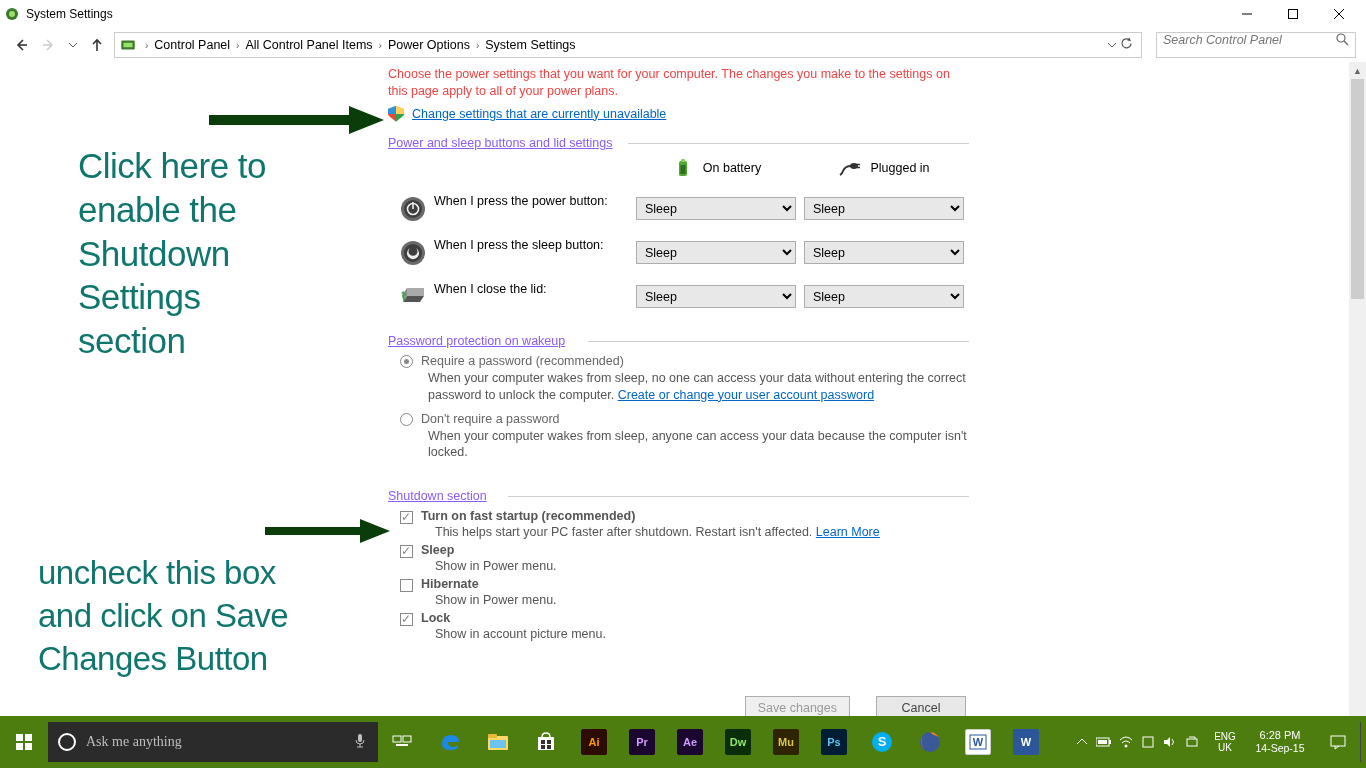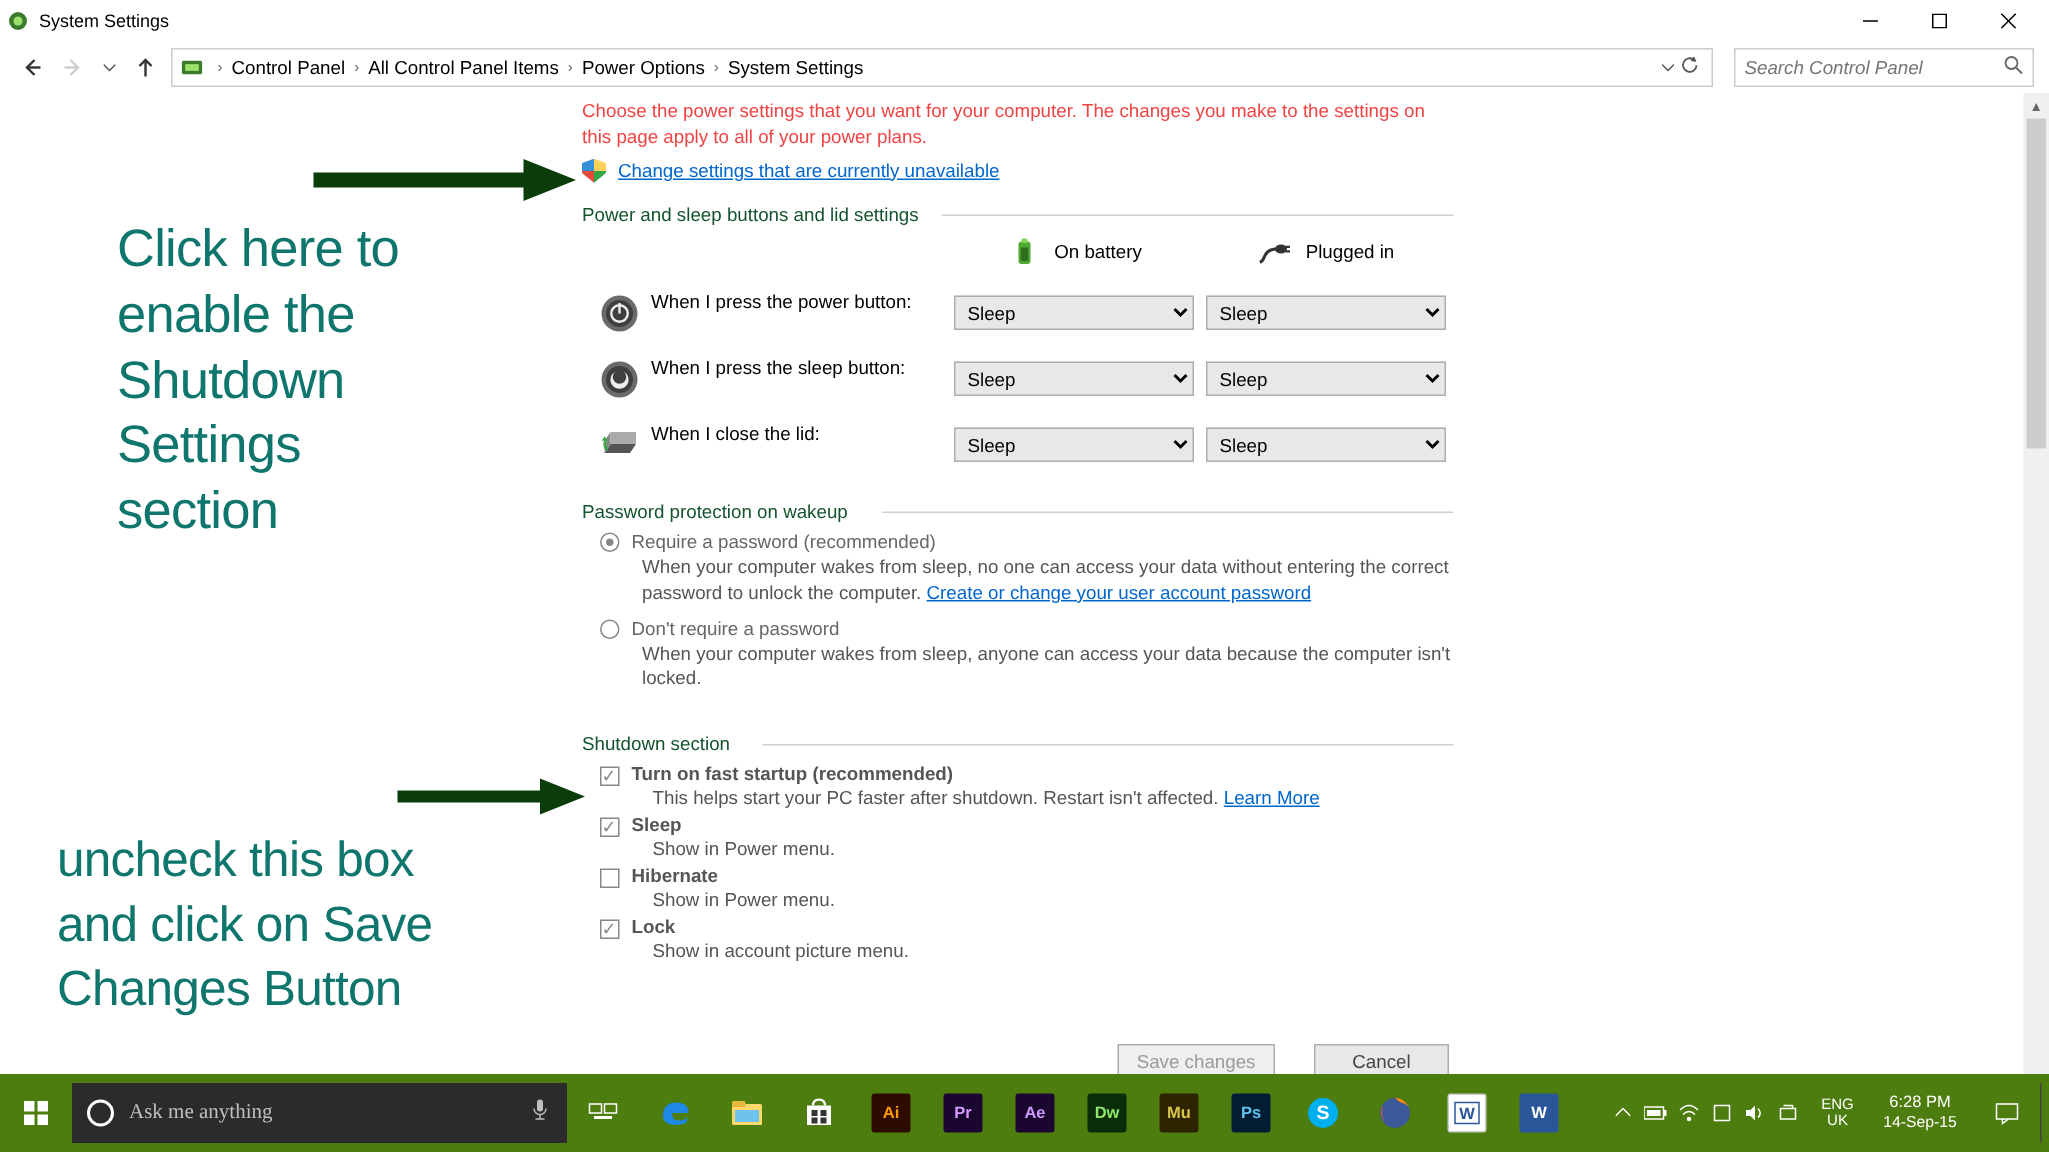--- a/index.html
+++ b/index.html
@@ -15,21 +15,21 @@
 
   
   .navbar { height:34px; display:flex; align-items:center; padding:0 10px; gap:6px; font-size:12.5px; color:#333; }
   .navbtn { width:22px; height:22px; display:inline-flex; align-items:center; justify-content:center; color:#555; }
   .navbtn.disabled { color:#bbb; }
   .breadcrumb { flex:1; height:26px; border:1px solid #ccc; display:flex; align-items:center; padding:0 4px; gap:2px; overflow:hidden; }
   .breadcrumb .bc-icon { width:18px; height:18px; display:inline-flex; align-items:center; justify-content:center; margin-right:4px; }
   .bc-sep { color:#666; padding:0 2px; font-size:10px; }
   .bc-item { padding:0 2px; color:#000; }
   .bc-controls { display:flex; align-items:center; gap:4px; color:#555; padding:0 4px; }
-  .searchbox { width:200px; height:26px; border:1px solid #ccc; display:flex; align-items:center; padding:0 6px; margin-left:8px; }
+  .searchbox { width:200px; height:26px; border:1px solid #ccc; display:flex; align-items:flex-start; padding:0 6px; margin-left:8px; }
   .searchbox input { flex:1; border:none; outline:none; font-size:12.5px; color:#555; font-style:italic; }
   .searchbox .sicon { color:#666; font-size:13px; }
 
   
   .content-wrap { position:relative; height:calc(768px - 28px - 34px - 40px); display:flex; }
   .content { flex:1; padding:4px 380px 8px 388px; font-size:12px; color:#000; overflow:hidden; }
   .vscroll { width:17px; background:#f0f0f0; display:flex; flex-direction:column; align-items:center; }
   .vscroll .arrow { height:17px; width:100%; display:flex; align-items:center; justify-content:center; color:#666; font-size:9px; }
   .vscroll .track { flex:1; width:100%; background:#f0f0f0; }
   .vscroll .thumb { margin:0 2px; background:#cdcdcd; height:220px; }
@@ -37,21 +37,21 @@
   .intro { color:#ef4444; font-size:12.5px; line-height:1.35; margin-bottom:6px; }
   .shieldlink { display:flex; align-items:center; gap:8px; margin:2px 0 14px 0; }
   .shield { width:16px; height:16px; position:relative; }
   .shield::before { content:""; position:absolute; inset:0;
     background:conic-gradient(from 0deg at 50% 50%, #ffd05a 0 25%, #31a547 25% 50%, #e64a3b 50% 75%, #3591d7 75% 100%);
     clip-path:polygon(50% 0, 100% 18%, 100% 60%, 50% 100%, 0 60%, 0 18%);
     border-radius:0 0 50% 50%;
   }
   a.link { color:#0066cc; text-decoration:underline; font-size:12.5px; }
 
-  .section-title { font-size:12.5px; color:#14532d; margin:8px 0 6px 0; position:relative; }
+  .section-title { font-size:12.5px; color:#8b5cf6; margin:8px 0 6px 0; position:relative;text-decoration:underline; }
   .section-rule::after { content:""; display:block; position:absolute; top:50%; right:0; height:1px; background:#d0d0d0; }
   #sec-pb::after { left:240px; }
   #sec-pw::after { left:200px; }
   #sec-sd::after { left:120px; }
 
   .pb-grid { display:grid; grid-template-columns:230px 160px 160px; gap:14px 8px; align-items:center; margin-left:10px; }
   .pb-header { display:flex; align-items:center; gap:8px; font-size:12.5px; color:#000; }
   .col-icon { width:24px; height:24px; display:inline-flex; align-items:center; justify-content:center; }
   .battery-icon svg, .plug-icon svg { width:22px; height:22px; }
   .row-icon { width:30px; height:30px; display:inline-flex; align-items:center; justify-content:center; margin-right:6px; }

